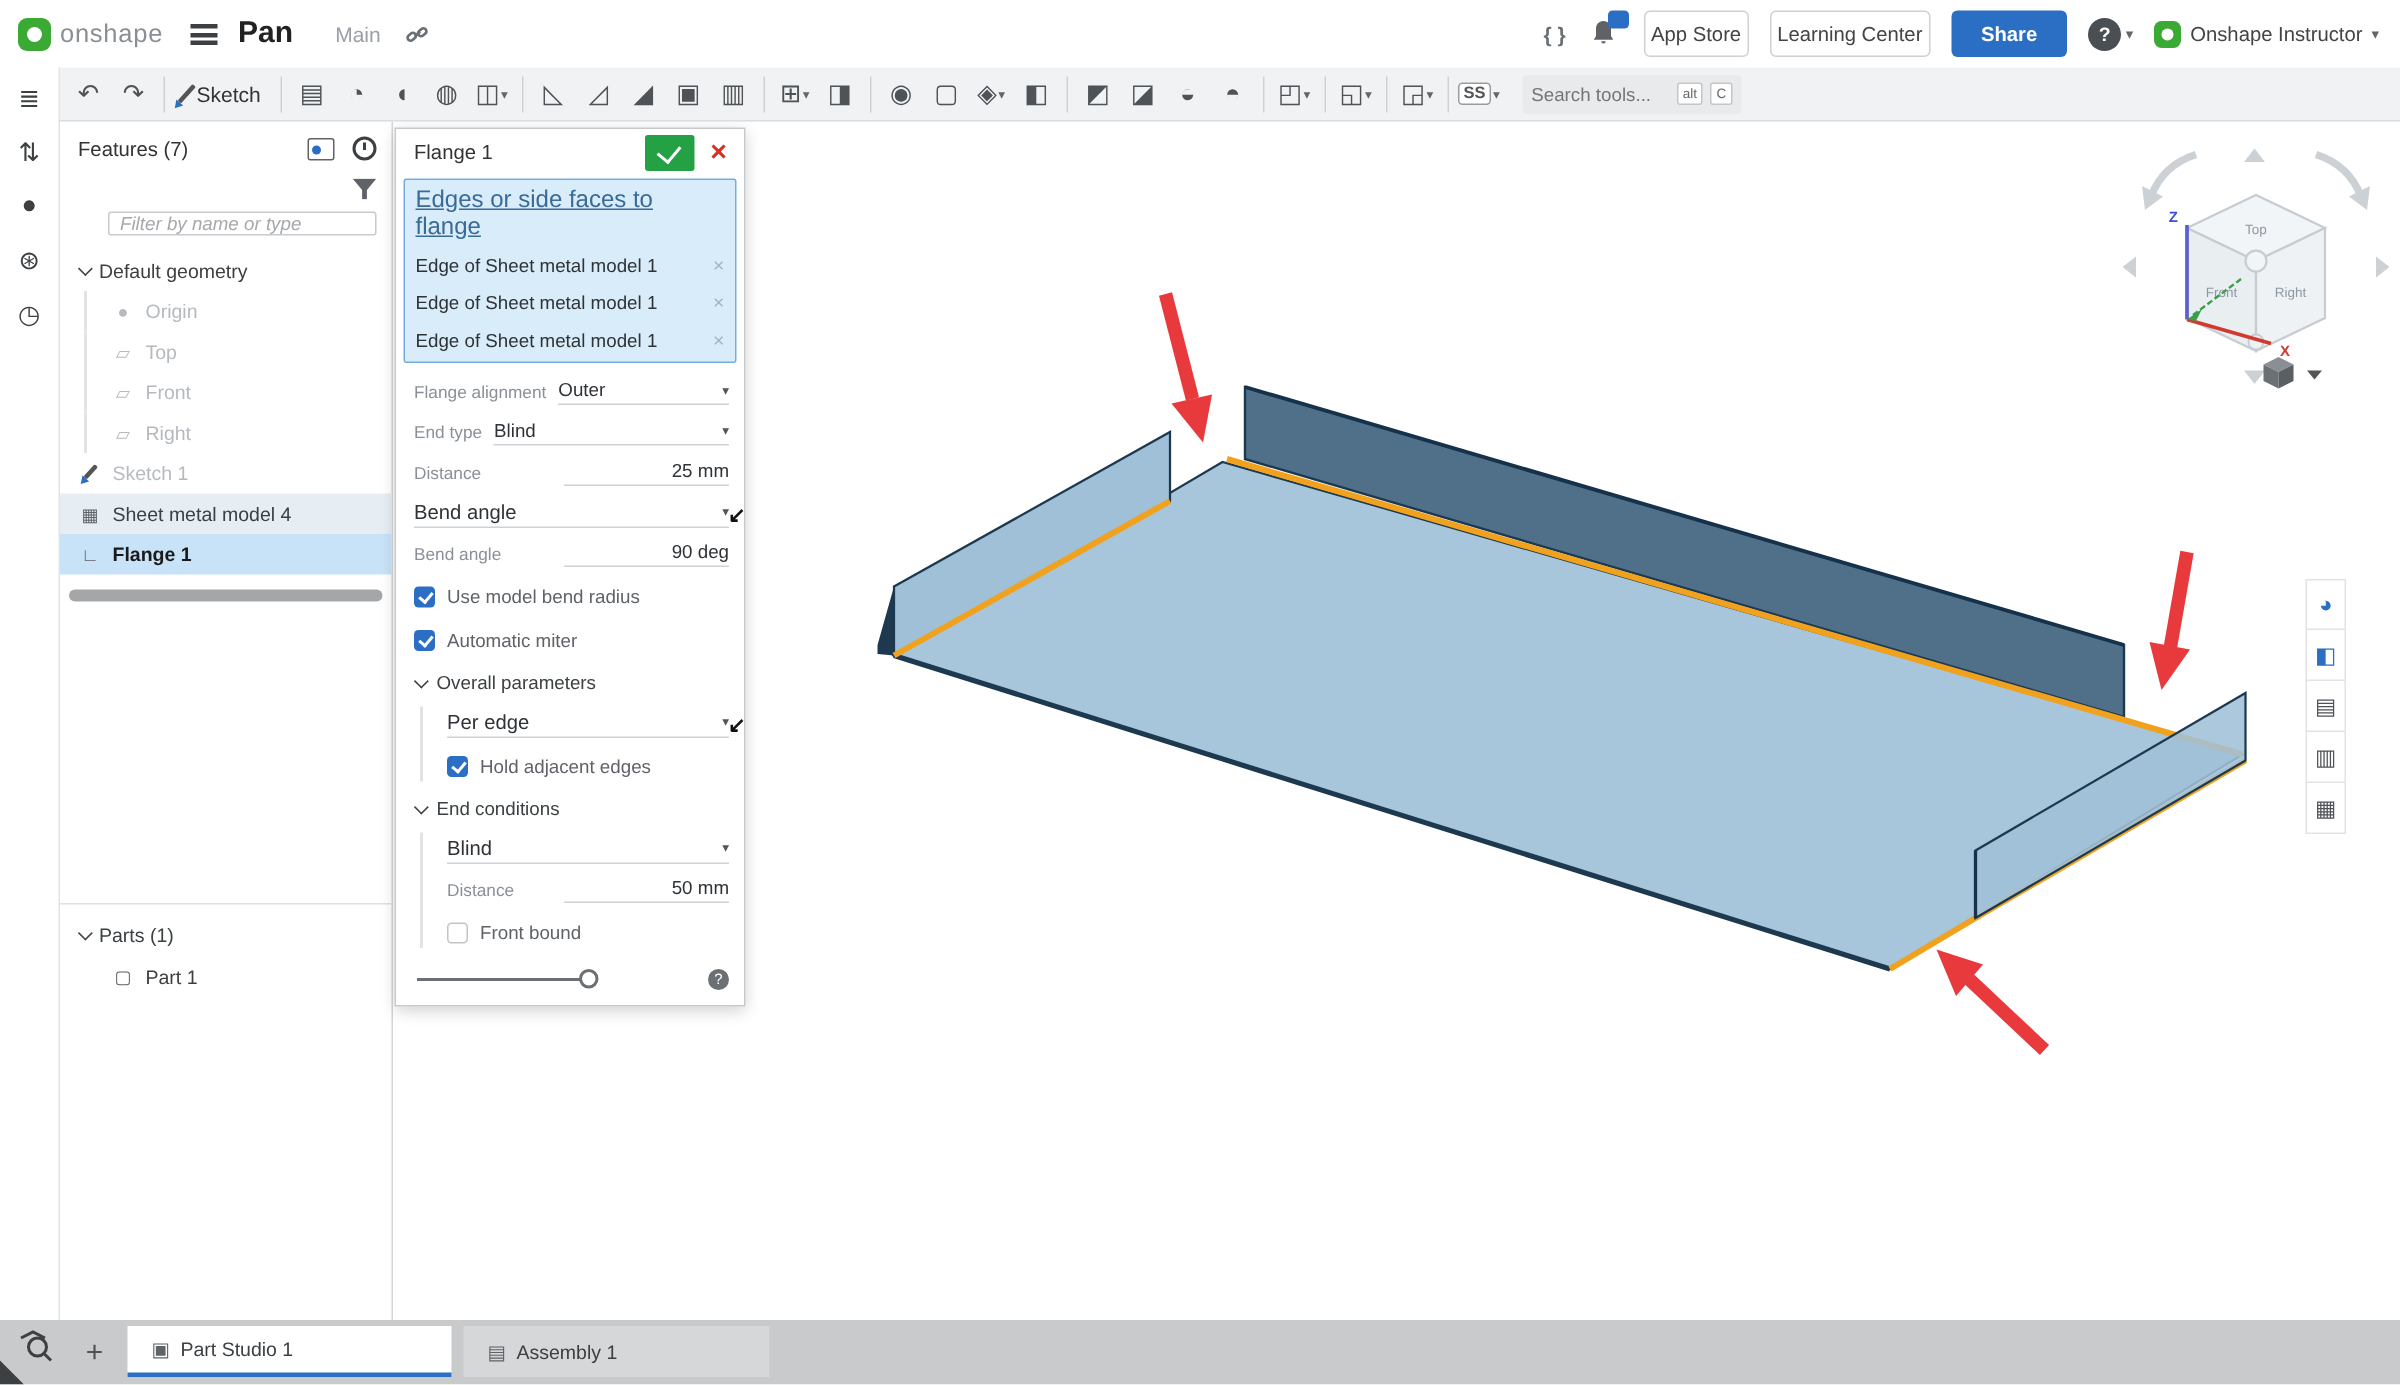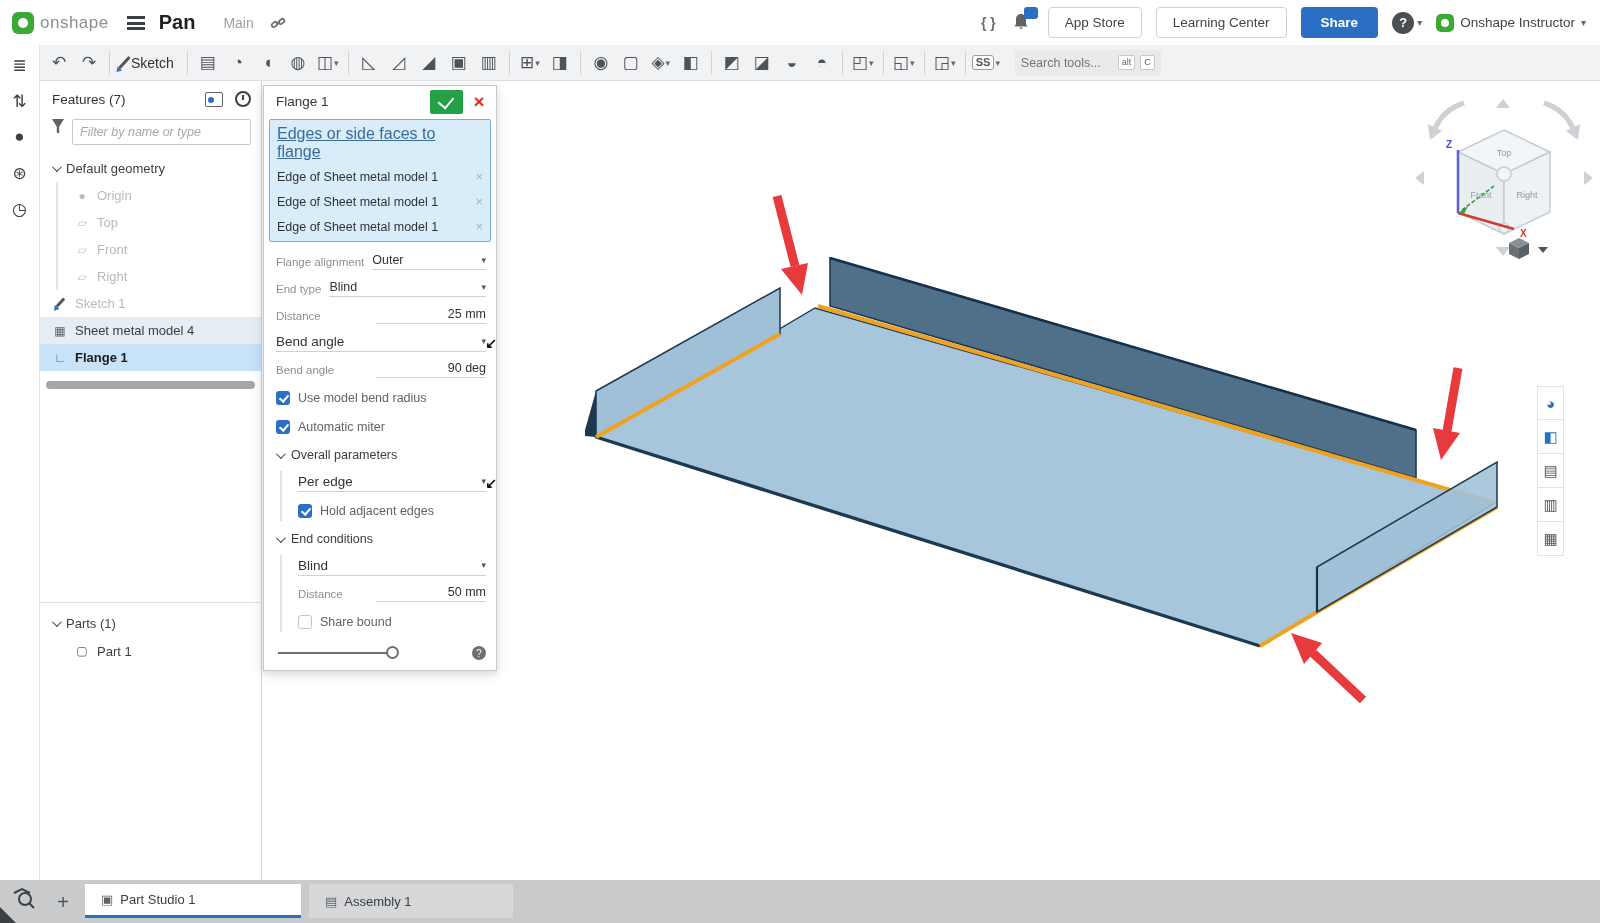--- a/index.html
+++ b/index.html
@@ -13,21 +13,21 @@
   .brand-text { color:#8a8f94; font-size:17px; margin-left:6px; letter-spacing:.5px; }
   .hamburger { width:18px; height:14px; border-top:3px solid #3c4043; border-bottom:3px solid #3c4043; margin-left:18px; position:relative; }
   .hamburger::after { content:""; position:absolute; left:0; top:3.5px; width:100%; height:3px; background:#3c4043; }
   .doc-title { font-size:20px; font-weight:bold; color:#222; margin-left:14px; }
   .workspace { font-size:14px; color:#9aa0a6; margin-left:28px; }
   .link-ic svg { display:block; }
   .hdr-right { margin-left:auto; display:flex; align-items:center; gap:14px; padding-right:14px; }
   .vcs-ic { color:#6b7075; font-size:14px; font-weight:bold; }
   .bell-wrap { position:relative; width:24px; height:24px; }
   .badge-chat { position:absolute; right:-4px; top:-4px; width:14px; height:12px; background:#2a6fc4; border-radius:3px; }
-  .btn-outline { border:1px solid #d0d0d0; background:#fff; border-radius:4px; padding:7px 16px; font-size:13.5px; color:#444; }
+  .btn-outline { border:1px solid #d0d0d0; background:#fff; border-radius:4px; padding:7px 4px; font-size:13.5px; color:#444; }
   .btn-share { background:#2a6fc4; color:#fff; border:none; border-radius:4px; padding:8px 20px; font-size:13.5px; font-weight:bold; }
   .help-circle { width:22px; height:22px; border-radius:50%; background:#4a4f54; color:#fff; font-size:13px; font-weight:bold; display:flex; align-items:center; justify-content:center; }
   .caret { font-size:10px; color:#666; }
   .user-logo { width:18px; height:18px; border-radius:5px; background:#3aaa35; position:relative; }
   .user-logo::after { content:""; position:absolute; left:5px; top:5px; width:8px; height:8px; border-radius:50%; background:#fff; }
   .user-name { font-size:13.5px; color:#444; }
 
   
   #toolbar { position:absolute; left:40px; top:45px; right:0; height:36px; background:#f1f2f3; border-bottom:1px solid #dcdddf; display:flex; align-items:center; padding-left:4px; z-index:19; }
   .tb-item { display:flex; align-items:center; justify-content:center; min-width:30px; height:30px; color:#4e5358; font-size:17px; position:relative; }
@@ -49,21 +49,21 @@
 
   
   #features-panel { position:absolute; left:40px; top:81px; width:222px; bottom:43px; background:#fff; border-right:1px solid #d6d6d6; z-index:15; font-size:13px; }
   .fp-header { display:flex; align-items:center; padding:10px 10px 4px 12px; }
   .fp-title { font-size:13.5px; color:#333; }
   .fp-header-icons { margin-left:auto; display:flex; gap:12px; align-items:center; }
   .fp-hi { width:18px; height:15px; border:1.5px solid #5f6368; border-radius:2px; position:relative; }
   .fp-hi::after { content:""; position:absolute; left:2px; top:4px; width:6px; height:6px; border-radius:50%; background:#2a6fc4; }
   .fp-clock { width:16px; height:16px; border:2px solid #3c4043; border-radius:50%; position:relative; }
   .fp-clock::after { content:""; position:absolute; left:5px; top:2px; width:2px; height:5px; background:#3c4043; }
-  .filter-row { display:flex; align-items:flex-start; gap:8px; padding:8px 10px 8px 12px; }
+  .filter-row { display:flex; align-items:flex-end; gap:8px; padding:8px 10px 8px 12px;flex-direction:column; }
   .funnel { width:16px; height:14px; background:#5f6368; clip-path:polygon(0 0,100% 0,60% 55%,60% 100%,40% 100%,40% 55%); }
   .filter-input { flex:1; border:1px solid #c9cacc; border-radius:2px; height:26px; padding:0 7px; font-size:12.5px; font-style:italic; color:#777; outline:none; font-family:"Liberation Sans",sans-serif; }
   .filter-input::placeholder { color:#a6a9ad; }
   #feature-tree { margin-top:2px; }
   .ft-row { display:flex; align-items:center; height:27px; padding-left:12px; gap:7px; position:relative; }
   .ft-row.ind { padding-left:34px; }
   .ft-row.ind::before { content:""; position:absolute; left:16px; top:0; bottom:0; width:2px; background:#e2e3e5; }
   .ft-label { font-size:13px; color:#3c4043; white-space:nowrap;text-align:right; }
   .ft-row.ghost .ft-label, .ft-row.ghost .ft-ic { color:#b6babe; }
   .ft-row.hl { background:#e6edf3; }
@@ -441,21 +441,21 @@
         <span class="dlg-value" style="font-size:13.5px">Blind</span>
         <span class="dd-caret">▾</span>
       </span>
     </div>
     <div class="dlg-row">
       <span class="dlg-label">Distance</span>
       <span class="num">50 mm</span>
     </div>
     <div class="cb-row ind2">
       <span class="cb off"></span>
-      <span class="cb-label">Share bound</span>
+      <span class="cb-label">Front bound</span>
     </div>
   </div>
 
   <div class="slider-row">
     <span class="slider-track">
         <span class="slider-handle"></span>
       </span>
     <span class="info-circle">?</span>
   </div>
 </div>

